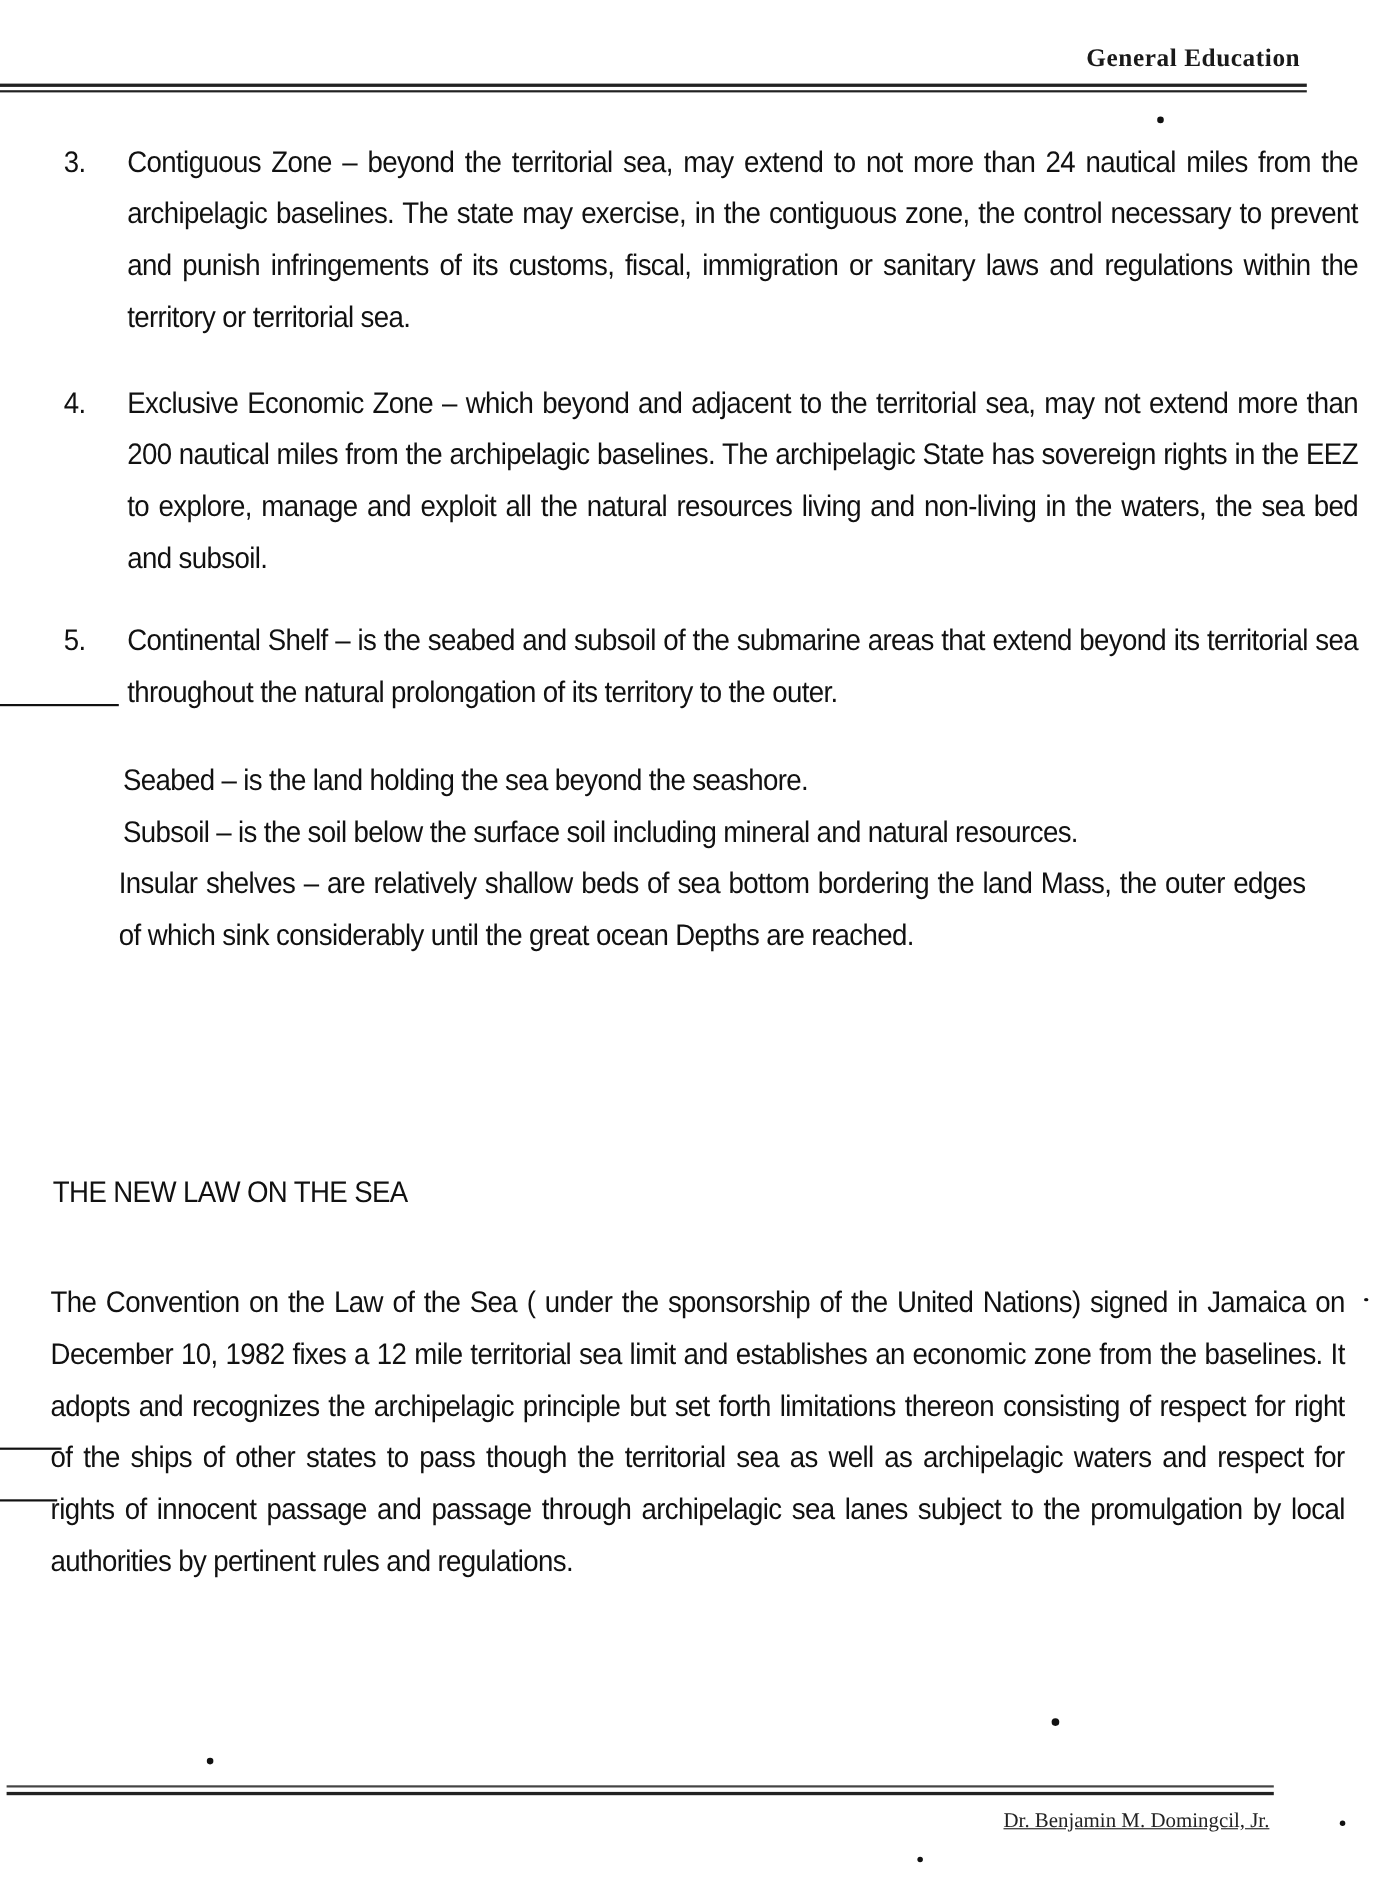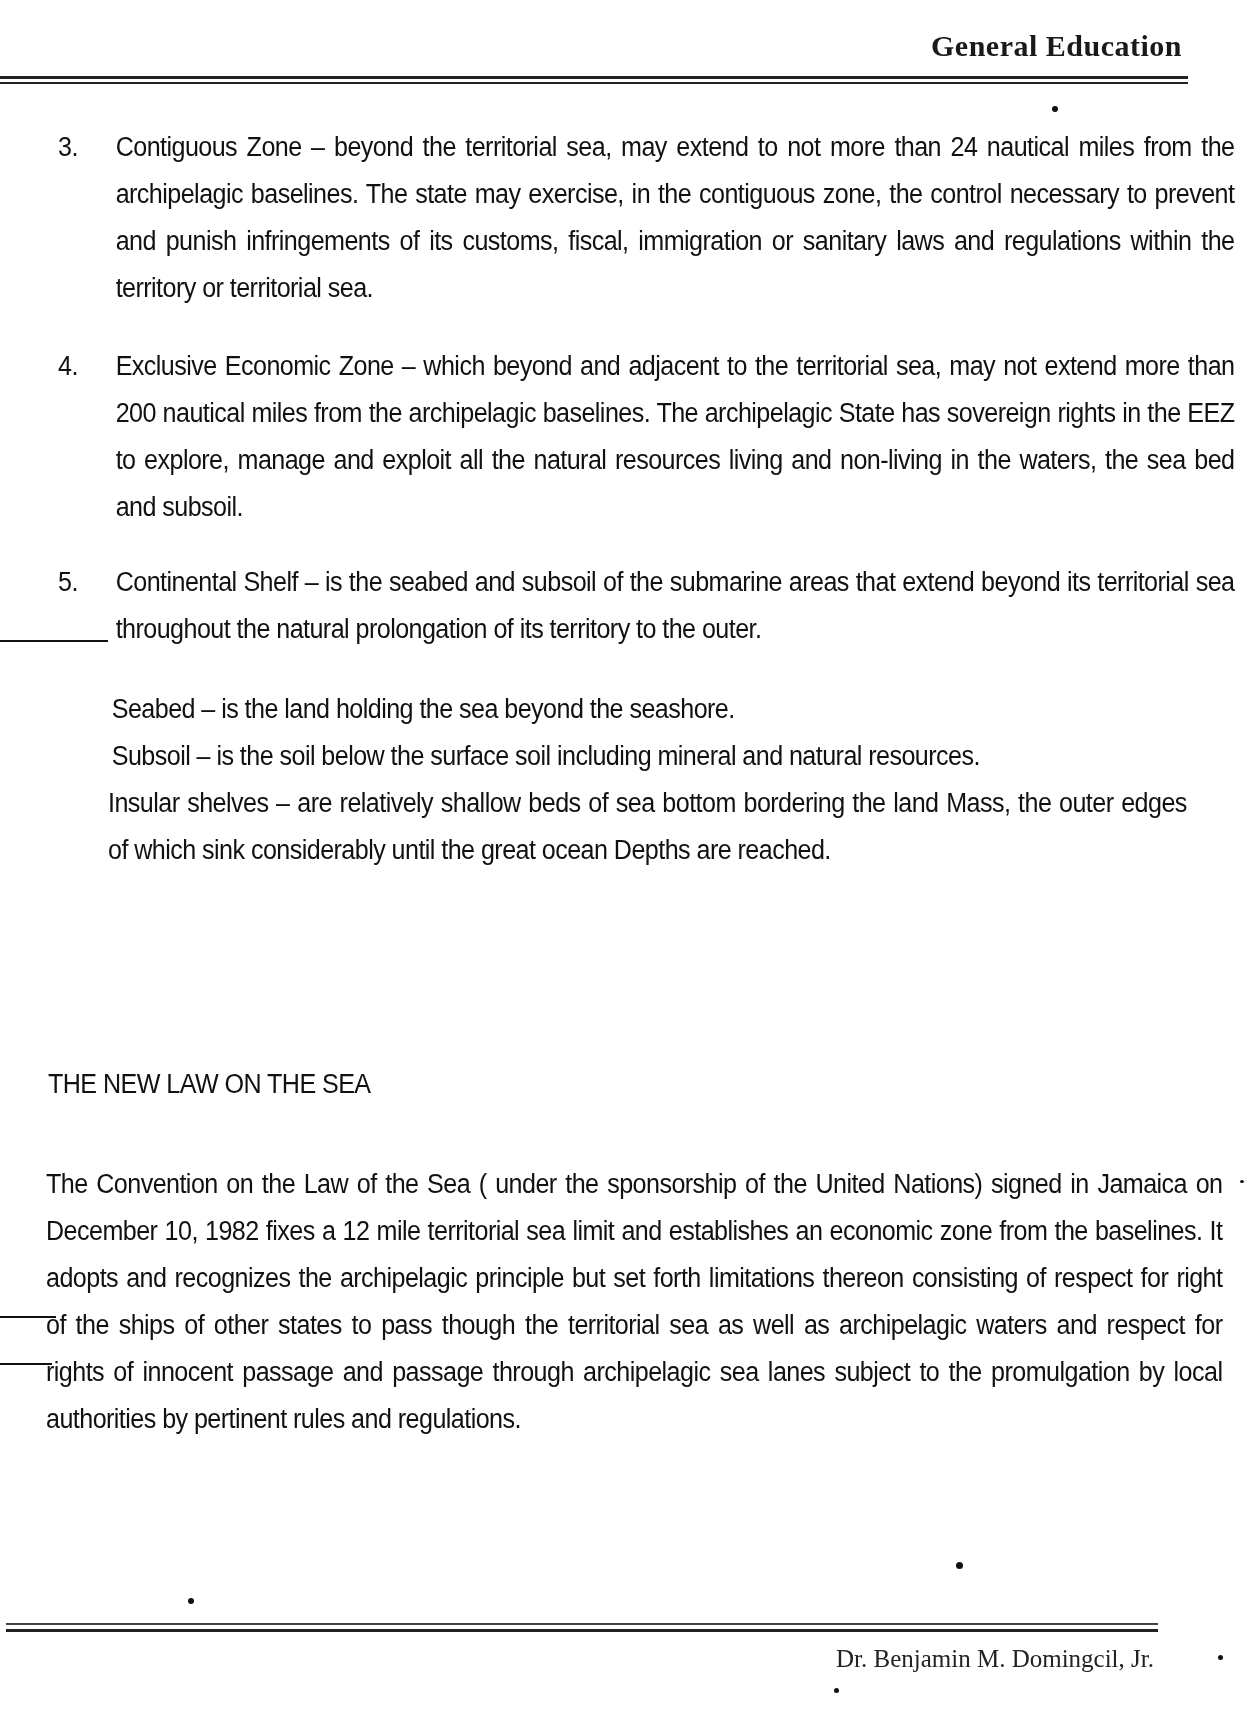--- a/index.html
+++ b/index.html
@@ -2,22 +2,22 @@
 <html><head>
 <meta charset="utf-8">
 <style>
   html, body { margin: 0; padding: 0; background: #ffffff; }
   body {
     width: 1260px; height: 1718px; position: relative; overflow: hidden;
     color: #111111;
     font-family: "Liberation Sans", sans-serif;
   }
   .header-title {
-    position: absolute; right: 78px; top: 29px;
-    font-family: "Liberation Serif", serif; font-size: 30px; font-weight: bold;
+    position: absolute; right: 78px; top: 40px;
+    font-family: "Liberation Serif", serif; font-size: 23px; font-weight: bold;
     letter-spacing: 0.5px; color: #1a1a1a;
   }
   .rule { position: absolute; left: 0; background: #222; }
   .rule-top1 { top: 76px; width: 1188px; height: 3px; }
   .rule-top2 { top: 82px; width: 1188px; height: 2px; }
   .rule-bot1 { top: 1623px; left: 6px; width: 1152px; height: 2px; background: #444; }
   .rule-bot2 { top: 1629px; left: 6px; width: 1152px; height: 3px; }
 
   .body-text {
     font-size: 27px; line-height: 47px; letter-spacing: -0.6px;
@@ -29,21 +29,21 @@
   .sub { position: absolute; left: 108px; width: 1160px; }
   .sub p { margin: 0; }
   .heading {
     position: absolute; left: 48px; top: 1069px;
     font-size: 27px; letter-spacing: -0.6px;
     transform: scaleX(0.93); transform-origin: left top;
   }
   .para { position: absolute; left: 46px; top: 1161px; width: 1265px; text-align: justify; }
   .footer {
     position: absolute; right: 106px; top: 1645px;
-    font-family: "Liberation Serif", serif; font-size: 25px; color: #222;
+    font-family: "Liberation Serif", serif; font-size: 19px; color: #222; text-decoration: underline;
   }
   .speck { position: absolute; background: #111; border-radius: 50%; }
 </style>
 </head>
 <body>
 
 <div>
   <div class="header-title">General Education</div>
   <div class="rule rule-top1"></div>
   <div class="rule rule-top2"></div>

